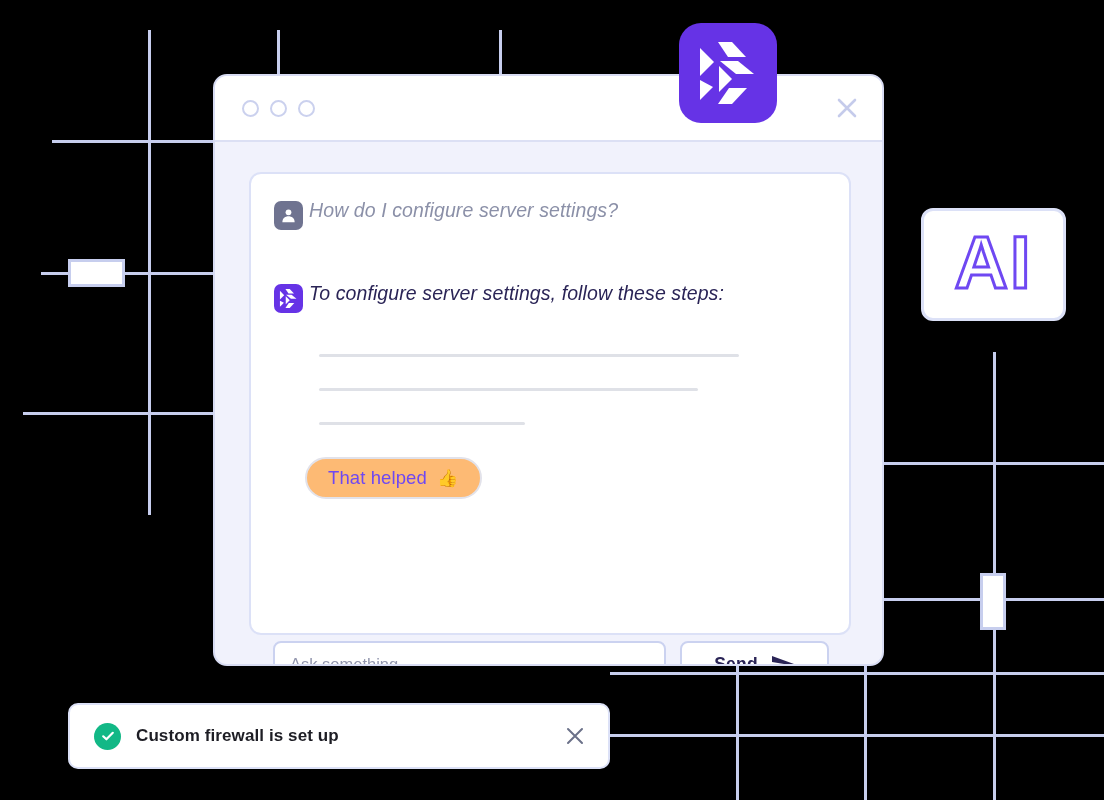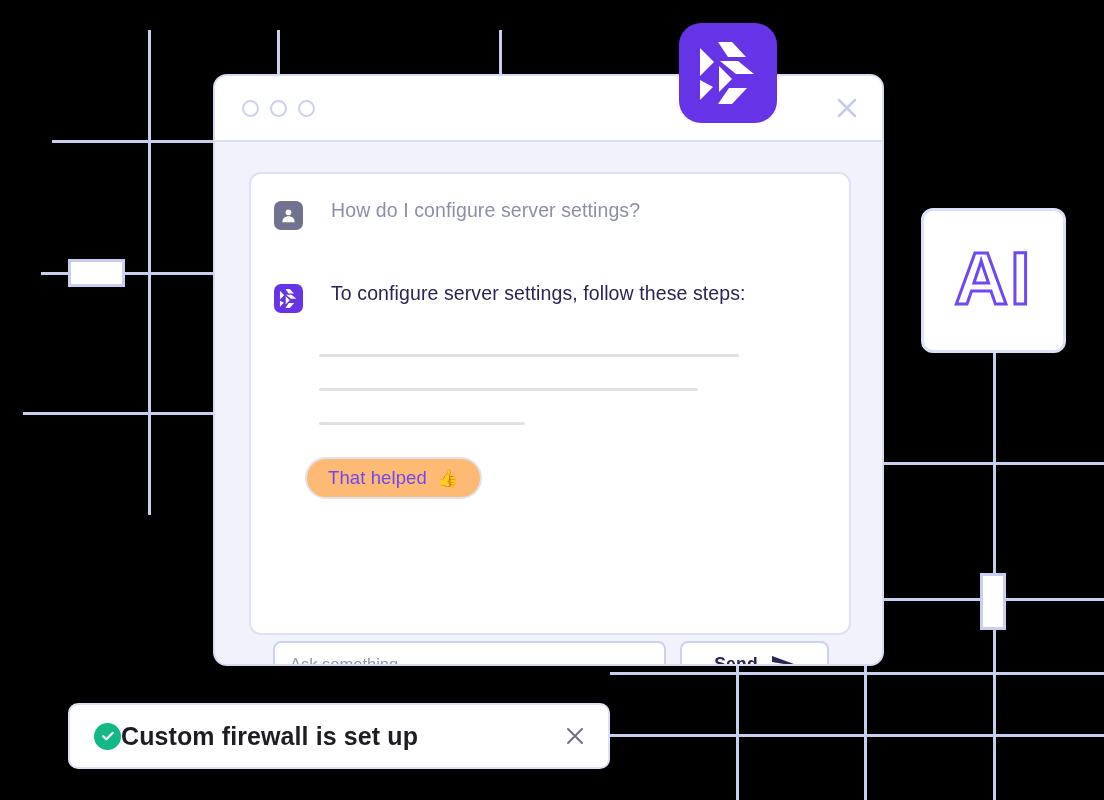--- a/index.html
+++ b/index.html
@@ -48,21 +48,21 @@
     justify-content: center;
     z-index: 40;
   }
 
   
   #ai-card {
     position: absolute;
     left: 921px;
     top: 208px;
     width: 145px;
-    height: 145px;
+    height: 113px;
     background: #FFFFFF;
     border: 3px solid #DCE1F7;
     border-radius: 12px;
     box-sizing: border-box;
     display: flex;
     align-items: center;
     justify-content: center;
     z-index: 20;
   }
   #ai-card .ai-text {
@@ -131,21 +131,22 @@
     background: #FFFFFF;
     border: 2px solid #DCE1F7;
     border-radius: 12px;
     box-sizing: border-box;
     padding: 25px 23px 0 23px;
   }
 
   .msg-row {
     display: flex;
     align-items: flex-start;
-    gap: 28px;
+    gap: 6px;
+    font-style: italic;
   }
   .msg-row.user { margin-top: 0; }
   .msg-row.assistant { margin-top: 52px; }
 
   .avatar {
     width: 29px;
     height: 29px;
     border-radius: 7px;
     flex: 0 0 29px;
     display: flex;
@@ -263,21 +264,22 @@
     height: 27px;
     border-radius: 50%;
     background: #12B886;
     flex: 0 0 27px;
     display: flex;
     align-items: center;
     justify-content: center;
   }
   #toast-message {
     flex: 1 1 auto;
-    font-size: 25px;
+    margin-left: 15px;
+    font-size: 17px;
     font-weight: 700;
     color: #1D1D24;
     letter-spacing: 0.1px;
   }
   #toast-close {
     width: 26px;
     height: 26px;
     display: flex;
     align-items: center;
     justify-content: center;

